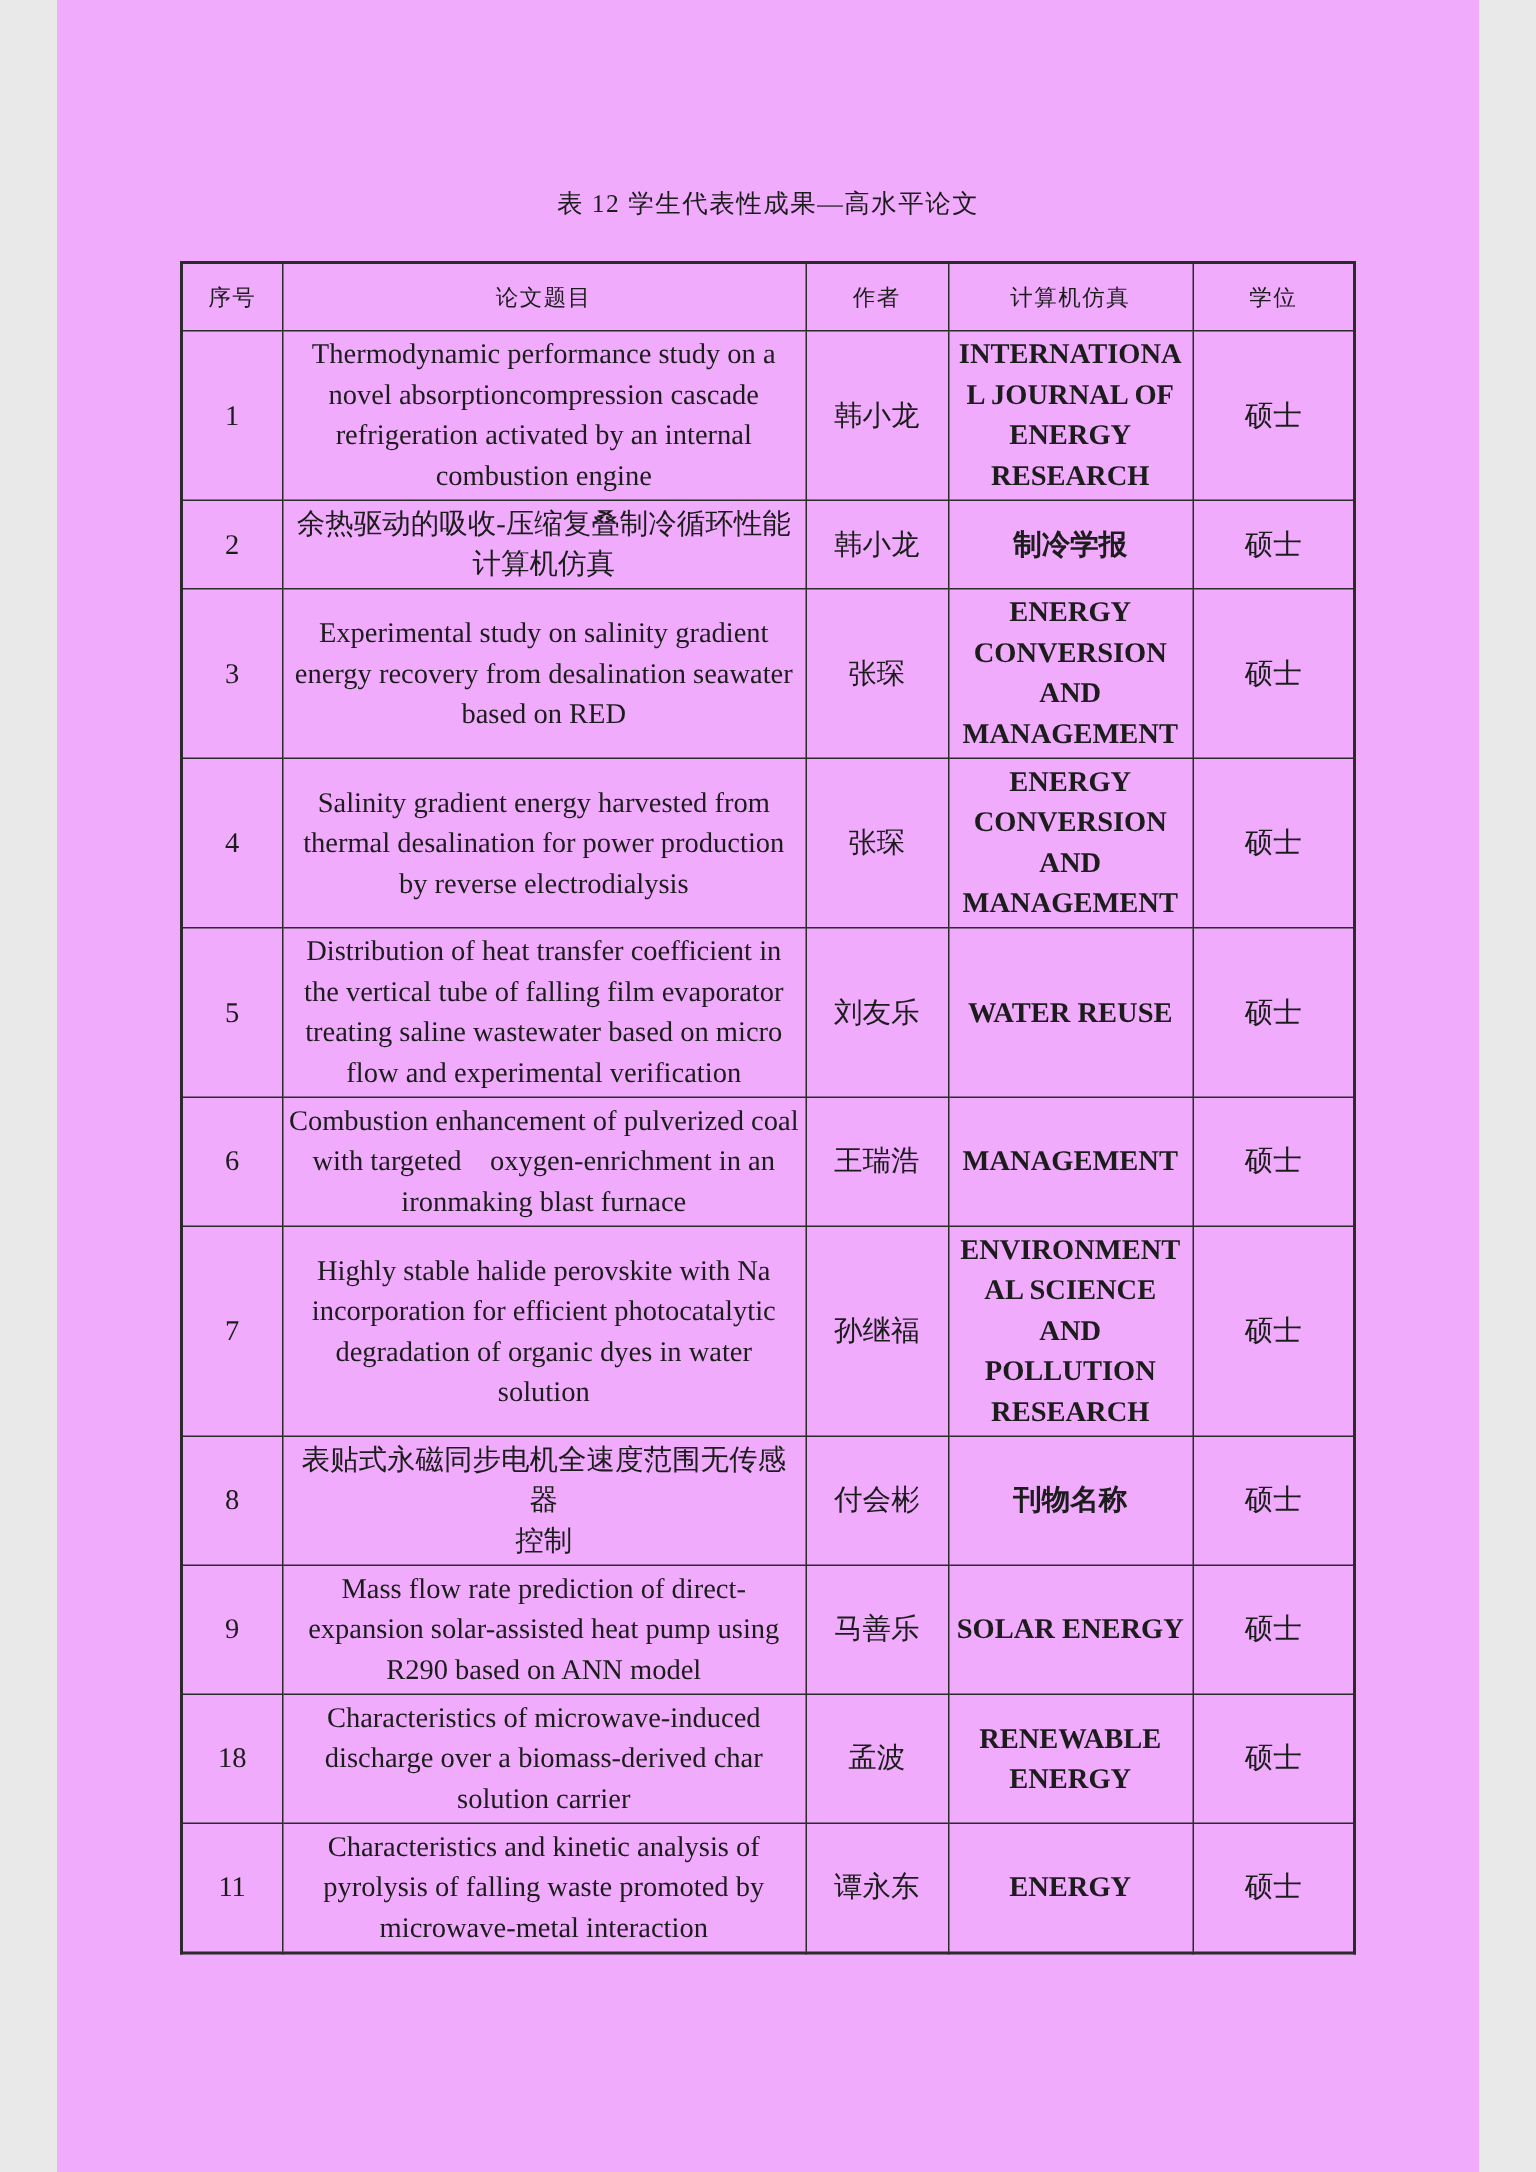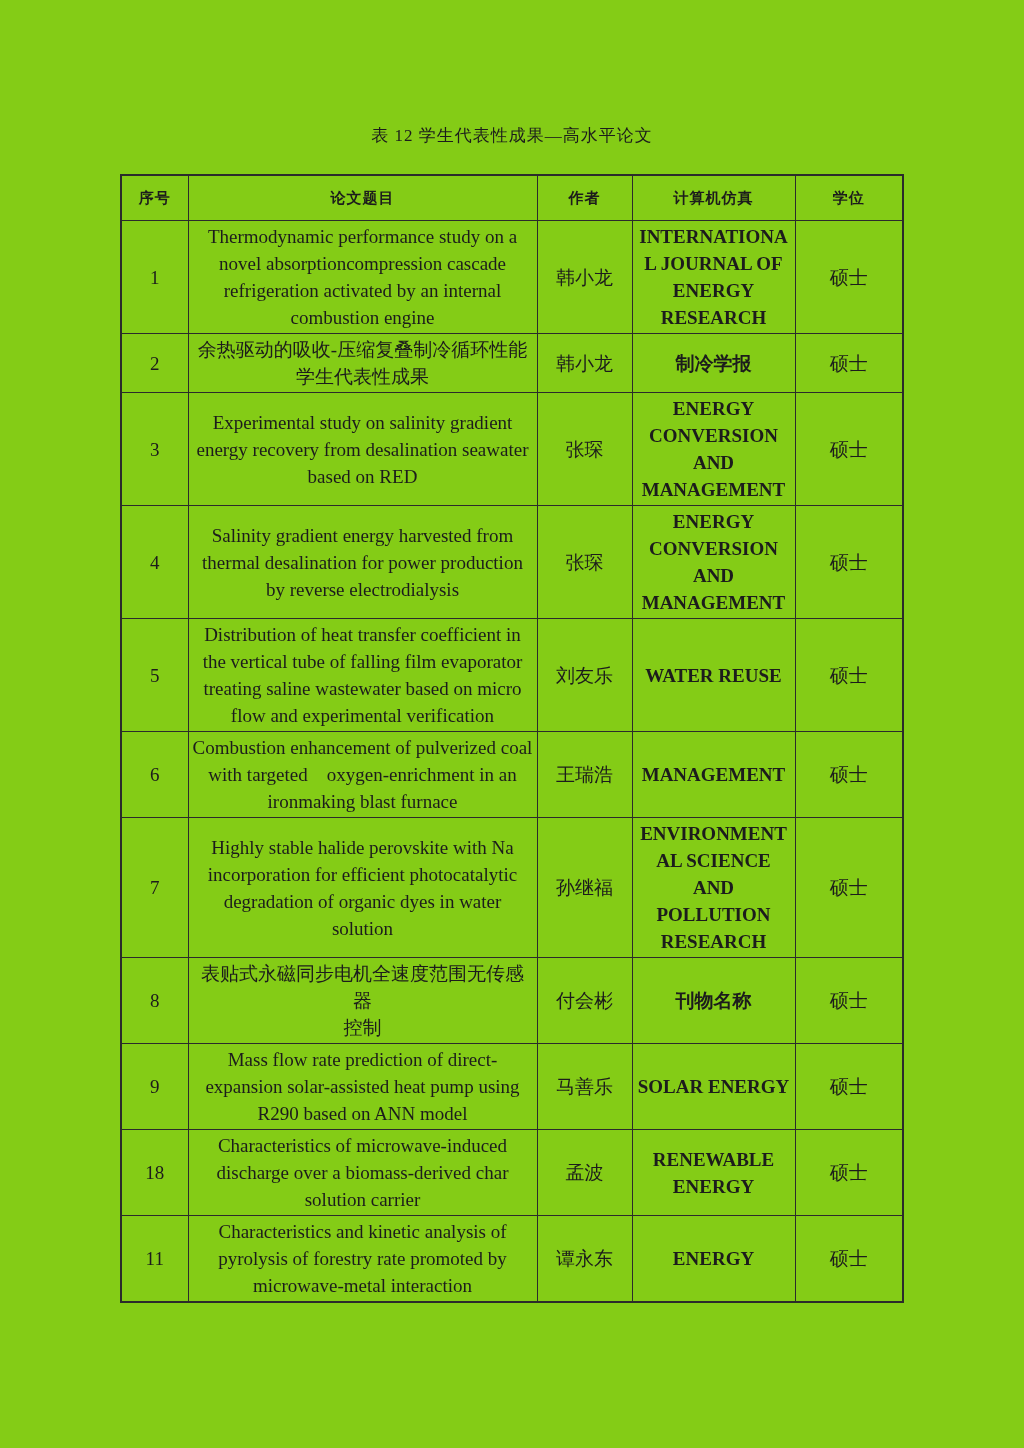--- a/index.html
+++ b/index.html
@@ -1,20 +1,20 @@
 <!DOCTYPE html>
 <html><head>
 <meta charset="utf-8">
 <style>
   html,body { margin:0; padding:0; background:#e9e9e9; }
   .page {
     position:relative;
-    width:1024px; height:1448px;
+    width:948px; height:1448px;
     margin:0 auto;
-    background:#84cc16;
+    background:#f0abfc;
     font-family:"Liberation Serif","DejaVu Serif",serif;
     color:#1c1c1c;
     overflow:hidden;
   }
   .doc-title {
     padding-top:124px;
     text-align:center;
     font-size:17px;
     line-height:24px;
     letter-spacing:1px;
@@ -27,21 +27,21 @@
     border:2px solid #2b2b2b;
   }
   table.papers th, table.papers td {
     border:1px solid #2b2b2b;
     text-align:center;
     vertical-align:middle;
     overflow:hidden;
   }
   table.papers th {
     font-size:15px;
-    font-weight:bold;
+    font-weight:normal;
     height:44px;
     letter-spacing:1px;
     padding:0 2px;
   }
   table.papers td {
     font-size:19px;
     line-height:27px;
     padding:2px 4px;
   }
   td.c-title   { white-space:pre-wrap; }
@@ -89,21 +89,21 @@
     <td class="c-journal">INTERNATIONA
 L JOURNAL OF
 ENERGY
 RESEARCH</td>
     <td class="c-degree">硕士</td>
   </tr>
 
   <tr>
     <td class="c-no">2</td>
     <td class="c-title">余热驱动的吸收-压缩复叠制冷循环性能
-学生代表性成果</td>
+计算机仿真</td>
     <td class="c-author">韩小龙</td>
     <td class="c-journal">制冷学报</td>
     <td class="c-degree">硕士</td>
   </tr>
 
   <tr>
     <td class="c-no">3</td>
     <td class="c-title">Experimental study on salinity gradient
 energy recovery from desalination seawater
 based on RED</td>
@@ -190,21 +190,21 @@
 solution carrier</td>
     <td class="c-author">孟波</td>
     <td class="c-journal">RENEWABLE
 ENERGY</td>
     <td class="c-degree">硕士</td>
   </tr>
 
   <tr>
     <td class="c-no">11</td>
     <td class="c-title">Characteristics and kinetic analysis of
-pyrolysis of forestry rate promoted by
+pyrolysis of falling waste promoted by
 microwave-metal interaction</td>
     <td class="c-author">谭永东</td>
     <td class="c-journal">ENERGY</td>
     <td class="c-degree">硕士</td>
   </tr>
 </tbody>
   </table>
 
 
 </div>

